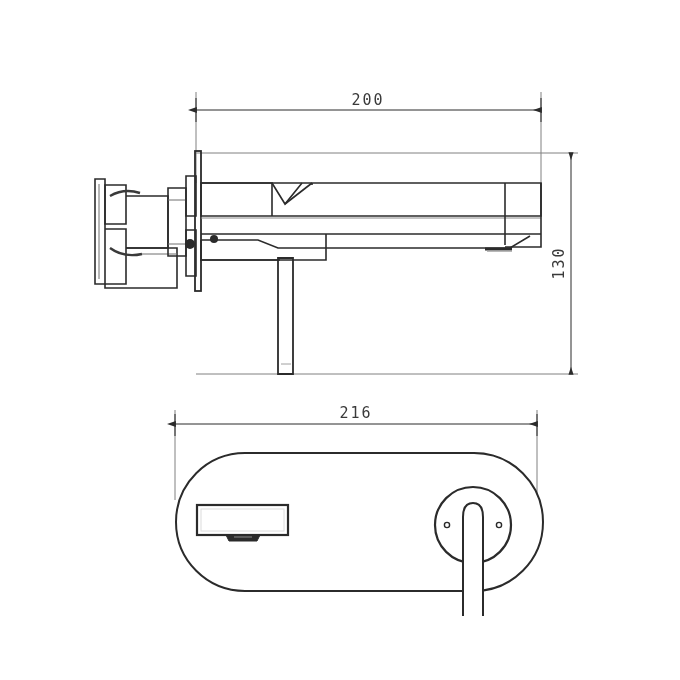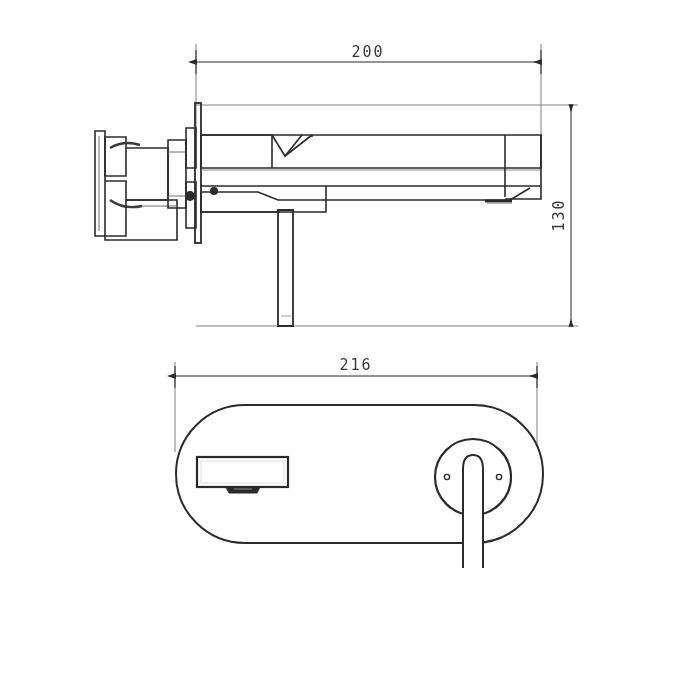--- a/index.html
+++ b/index.html
@@ -9,20 +9,21 @@
   }
   body {
     font-family: "DejaVu Sans Mono", monospace;
   }
   #drawing-root {
     position: relative;
     width: 680px;
     height: 568px;
     background: #ffffff;
     overflow: hidden;
+    margin-top: 48px;
   }
   #drawing-svg {
     display: block;
     width: 680px;
     height: 680px;
   }
   .dim-text {
     font-family: "DejaVu Sans Mono", monospace;
     font-size: 15px;
     letter-spacing: 2px;

